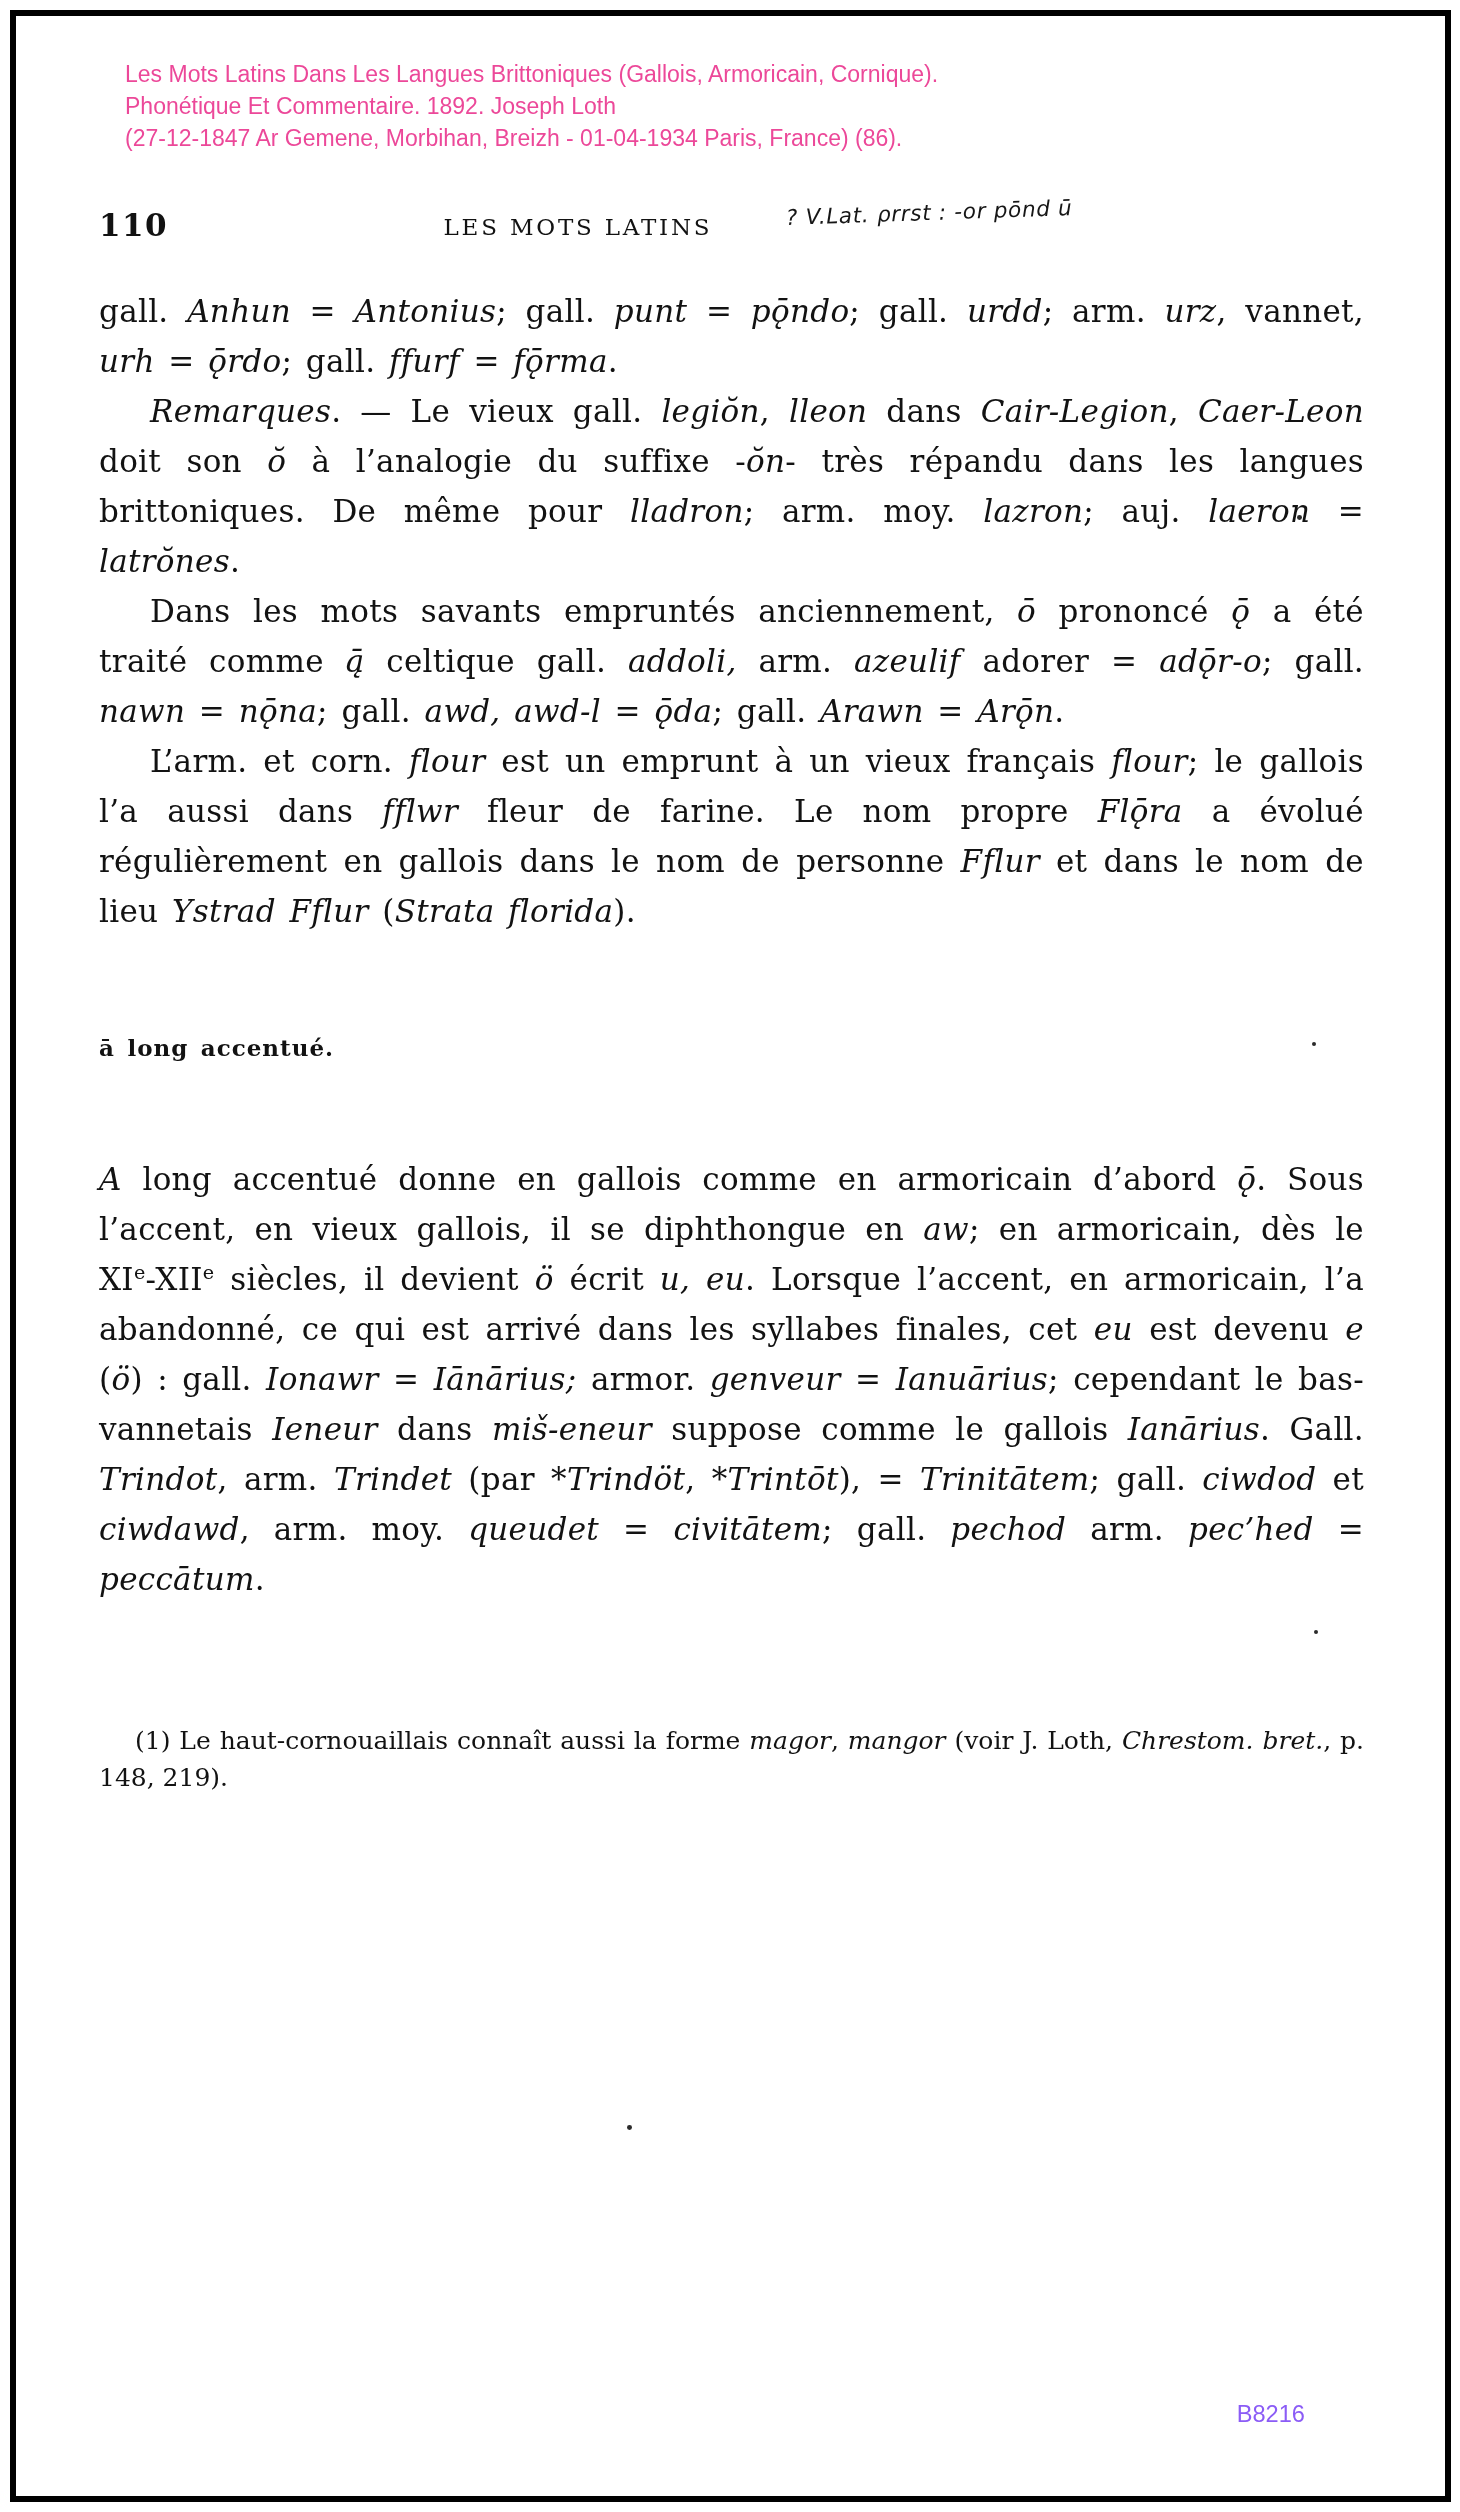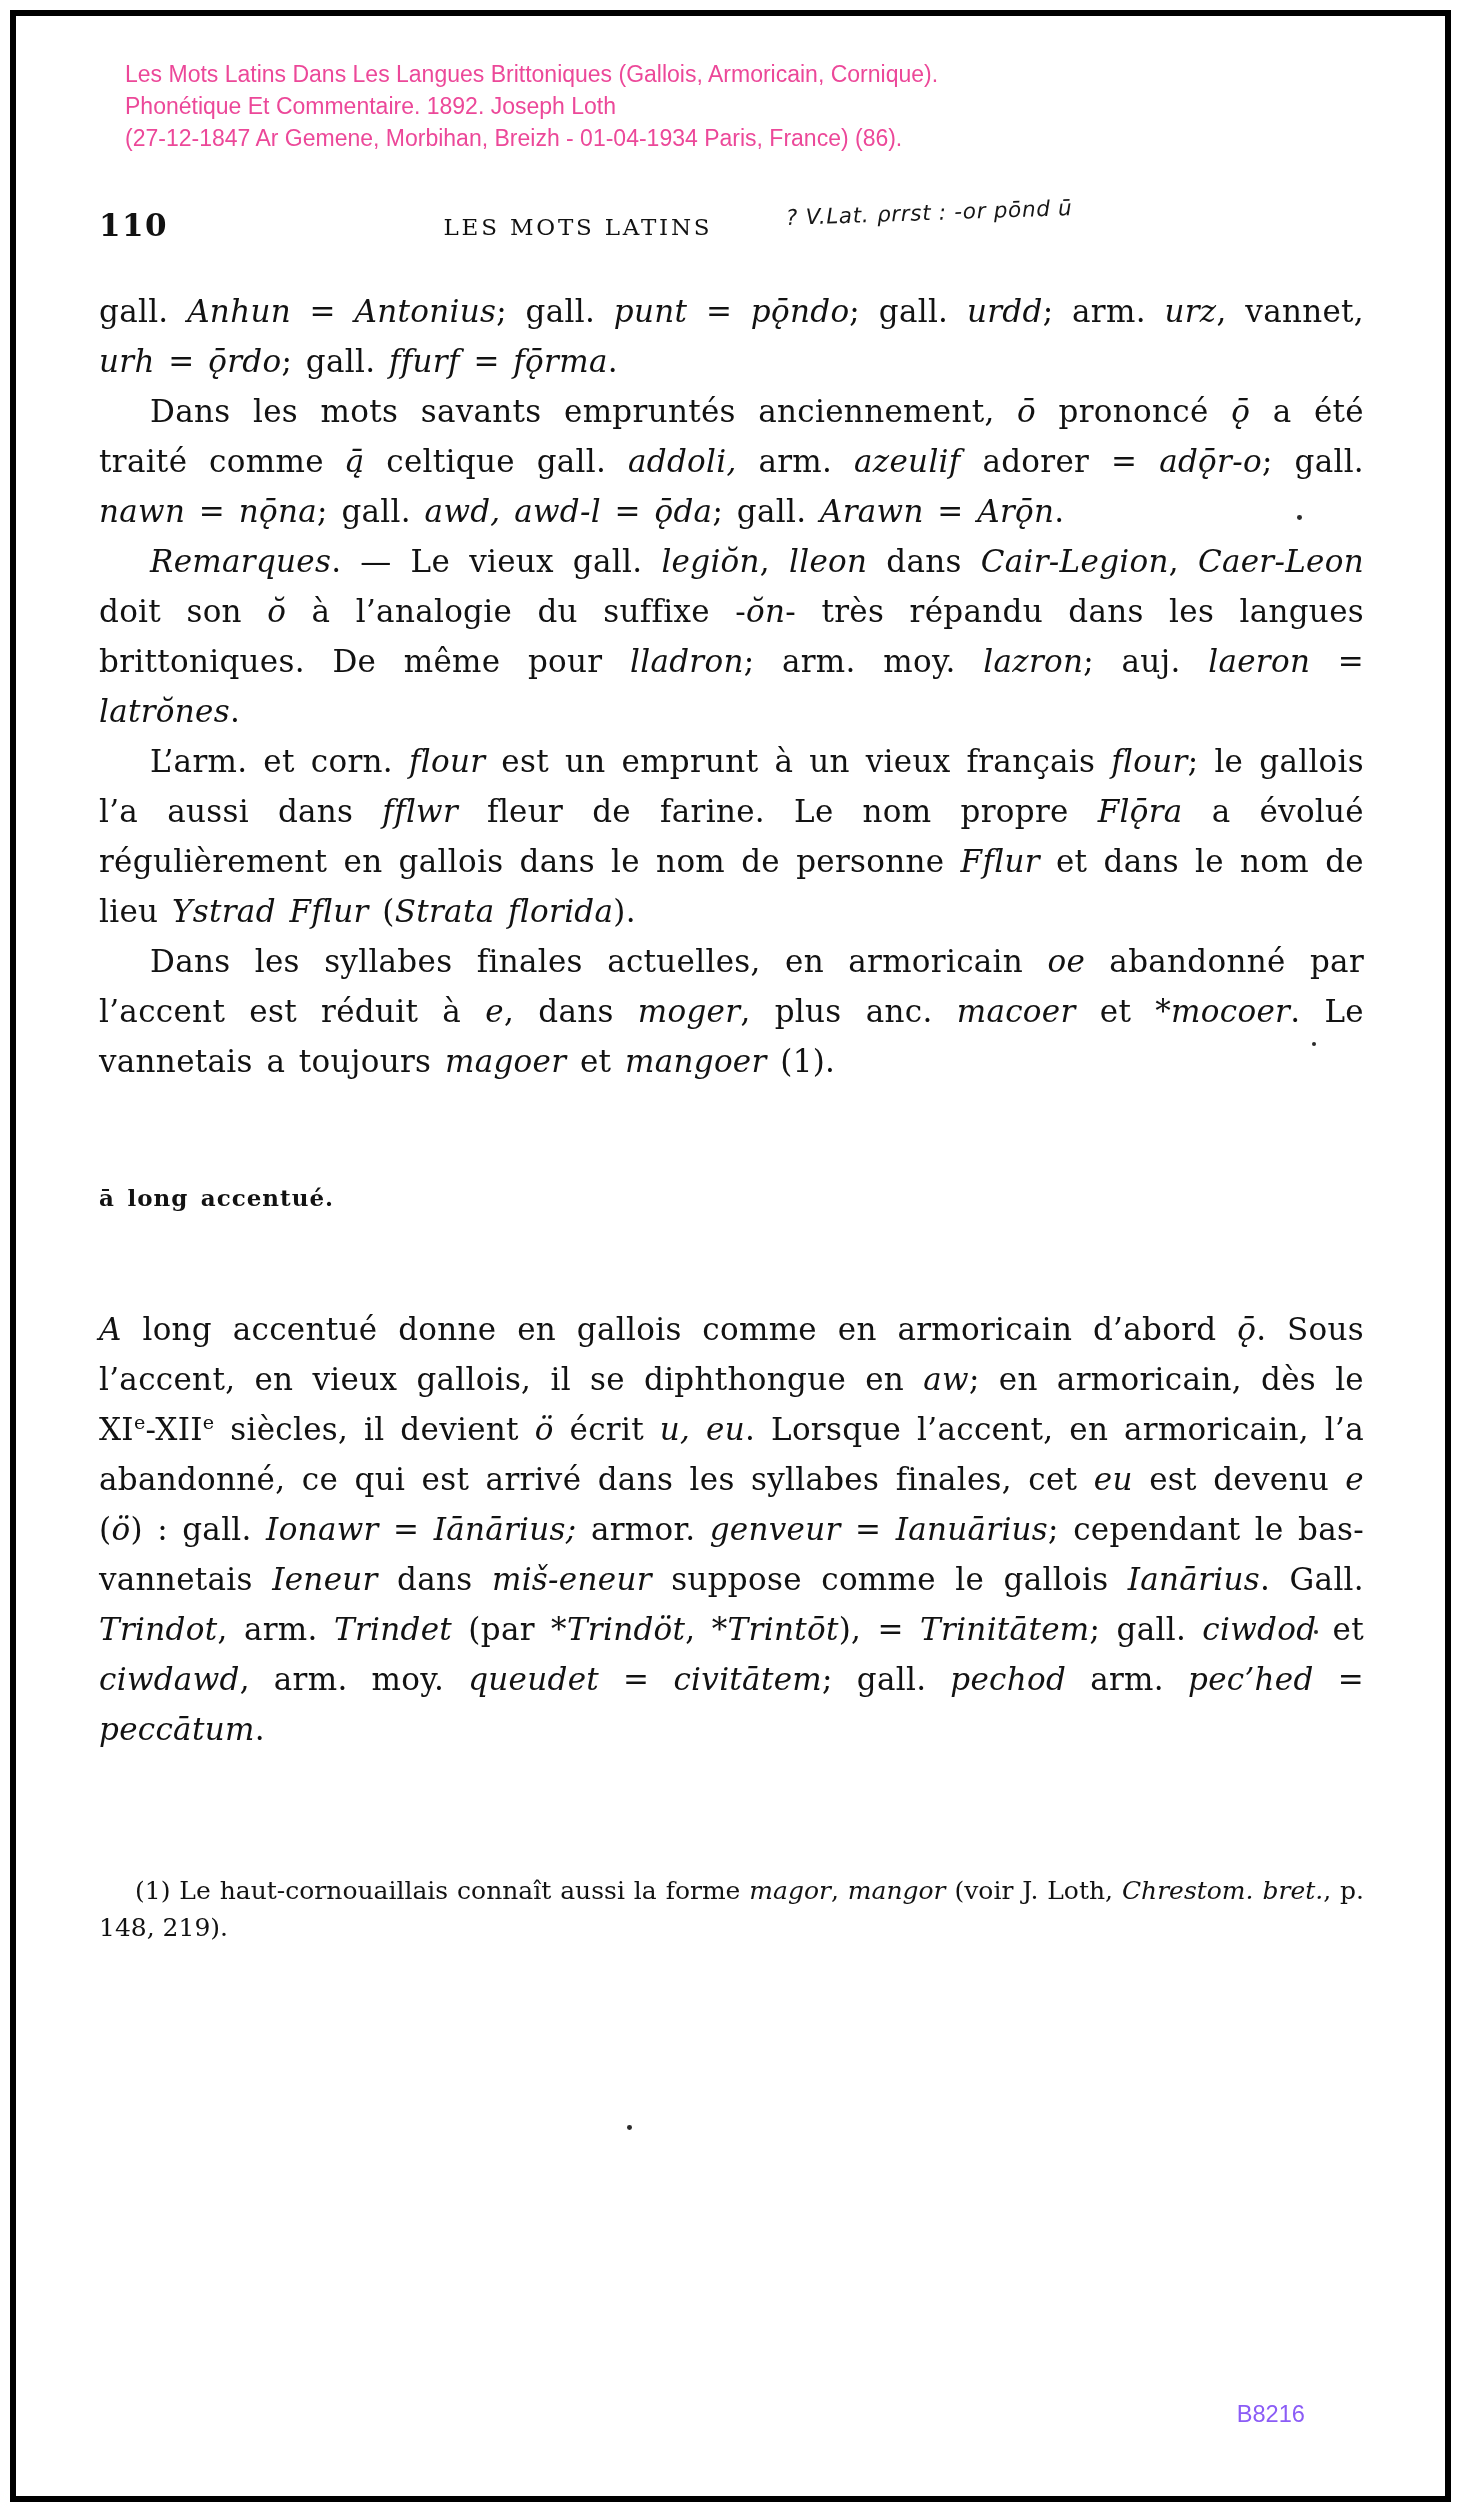--- a/index.html
+++ b/index.html
@@ -96,24 +96,23 @@
 <div class="page-content">
 
   <div class="running-head">
     <span class="page-number">110</span>
     <span class="running-title">LES MOTS LATINS</span>
     <span class="annotation">? V.Lat. ρrrst : -or pōnd ū</span>
   </div>
 
   <div class="body-text">
     <p class="no-indent">gall. <i>Anhun</i> = <i>Antonius</i>; gall. <i>punt</i> = <i>pǭndo</i>; gall. <i>urdd</i>; arm. <i>urz</i>, vannet, <i>urh</i> = <i>ǭrdo</i>; gall. <i>ffurf</i> = <i>fǭrma</i>.</p>
+    <p><i>Remarques</i>. — Le vieux gall. <i>legiŏn</i>, <i>lleon</i> dans <i>Cair-Legion</i>, <i>Caer-Leon</i> doit son <i>ŏ</i> à l’analogie du suffixe -<i>ŏn</i>- très répandu dans les langues brittoniques. De même pour <i>lladron</i>; arm. moy. <i>lazron</i>; auj. <i>laeron</i> = <i>latrŏnes</i>.</p>
     <p>Dans les mots savants empruntés anciennement, <i>ō</i> prononcé <i>ǭ</i> a été traité comme <i>ą̄</i> celtique gall. <i>addoli,</i> arm. <i>azeulif</i> adorer = <i>adǭr-o</i>; gall. <i>nawn</i> = <i>nǭna</i>; gall. <i>awd, awd-l</i> = <i>ǭda</i>; gall. <i>Arawn</i> = <i>Arǭn</i>.</p>
-    <p><i>Remarques</i>. — Le vieux gall. <i>legiŏn</i>, <i>lleon</i> dans <i>Cair-Legion</i>, <i>Caer-Leon</i> doit son <i>ŏ</i> à l’analogie du suffixe -<i>ŏn</i>- très répandu dans les langues brittoniques. De même pour <i>lladron</i>; arm. moy. <i>lazron</i>; auj. <i>laeron</i> = <i>latrŏnes</i>.</p>
     <p>L’arm. et corn. <i>flour</i> est un emprunt à un vieux français <i>flour</i>; le gallois l’a aussi dans <i>fflwr</i> fleur de farine. Le nom propre <i>Flǭra</i> a évolué régulièrement en gallois dans le nom de personne <i>Fflur</i> et dans le nom de lieu <i>Ystrad Fflur</i> (<i>Strata florida</i>).</p>
-    <p>Dans les syllabes finales actuelles, en armoricain <i>oe</i> abandonné par l’accent est réduit à <i>e</i>, dans <i>moger</i>, plus anc. <i>macoer</i> et *<i>mocoer</i>. Le vannetais a toujours <i>magoer</i> et <i>mangoer</i> (1).</p>
 
     <div class="section-heading">ā long accentué.</div>
 
     <p class="no-indent"><i>A</i> long accentué donne en gallois comme en armoricain d’abord <i>ǭ</i>. Sous l’accent, en vieux gallois, il se diphthongue en <i>aw</i>; en armoricain, dès le XI<sup>e</sup>-XII<sup>e</sup> siècles, il devient <i>ö</i> écrit <i>u, eu</i>. Lorsque l’accent, en armoricain, l’a abandonné, ce qui est arrivé dans les syllabes finales, cet <i>eu</i> est devenu <i>e</i> (<i>ö</i>) : gall. <i>Ionawr</i> = <i>Iānārius;</i> armor. <i>genveur</i> = <i>Ianuārius</i>; cependant le bas-vannetais <i>Ieneur</i> dans <i>miš-eneur</i> suppose comme le gallois <i>Ianārius</i>. Gall. <i>Trindot</i>, arm. <i>Trindet</i> (par *<i>Trindöt</i>, *<i>Trintōt</i>), = <i>Trinitātem</i>; gall. <i>ciwdod</i> et <i>ciwdawd</i>, arm. moy. <i>queudet</i> = <i>civitātem</i>; gall. <i>pechod</i> arm. <i>pec’hed</i> = <i>peccātum</i>.</p>
   </div>
 
   <div class="footnote">
     <p>(1) Le haut-cornouaillais connaît aussi la forme <i>magor</i>, <i>mangor</i> (voir J. Loth, <i>Chrestom. bret.</i>, p. 148, 219).</p>
   </div>
 

